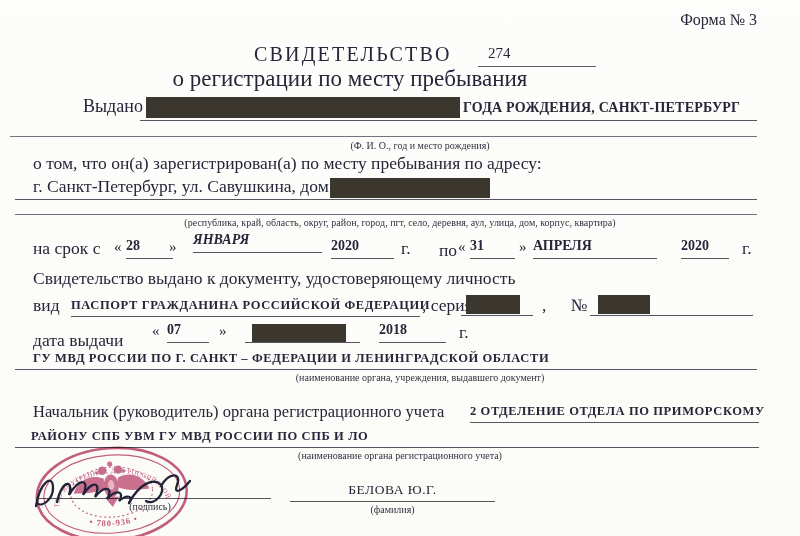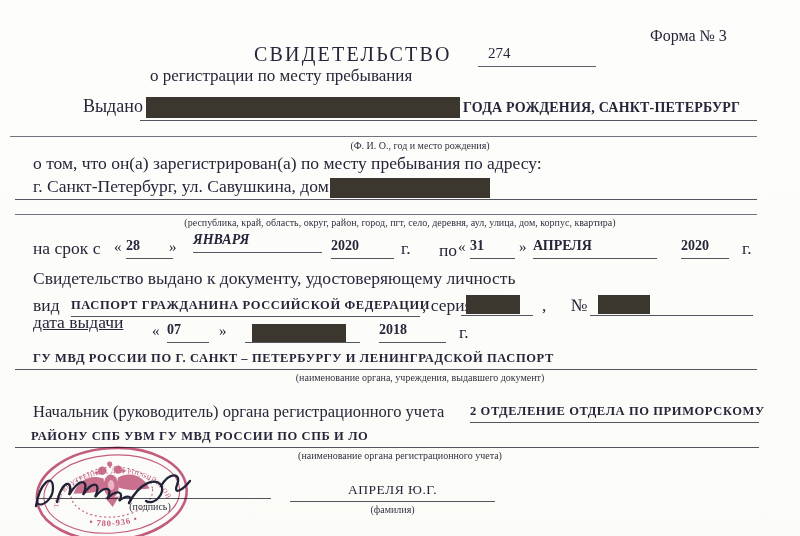--- a/index.html
+++ b/index.html
@@ -7,41 +7,41 @@
   .sheet{
     position:relative;width:800px;height:536px;overflow:hidden;
     background:linear-gradient(180deg,#fdfdfb 0%,#fbfbf8 100%);
     font-family:"Liberation Serif","DejaVu Serif",serif;
     color:#26263a;
   }
   .abs{position:absolute;white-space:nowrap;}
   .form-label{font-size:16px;}
   .title{font-size:20px;letter-spacing:2.2px;}
   .num-field{border-bottom:1.3px solid #5f5f6b;height:21px;font-size:15px;padding-left:10px;}
-  .subtitle{font-size:17px;}
+  .subtitle{font-size:23px;text-align:center;}
   .body-text{font-size:17.5px;}
   .label-lg{font-size:18px;}
   .caps-bold{font-weight:700;font-size:14px;letter-spacing:.2px;}
   .caps-cond{font-weight:700;font-size:12.5px;letter-spacing:.6px;}
   .caption{font-size:10px;color:#31313f;text-align:center;white-space:nowrap;}
   .rule{height:0;border-top:1.3px solid #73737e;}
   .rule-dark{height:0;border-top:1.4px solid #55555f;}
   .bar{background:#3b372e;}
   .cell{border-bottom:1.3px solid #55555f;height:20px;font-weight:700;font-size:14px;}
   .cell-sm{border-bottom:1.3px solid #55555f;text-align:center;height:20px;}
   .q{font-size:15px;}
   .sig-svg,.stamp-svg{pointer-events:none;}
   .stamp-svg{mix-blend-mode:multiply;opacity:.93;transform:rotate(-4deg);}
 </style>
 </head>
 <body>
 
 <div class="sheet">
 
-  <div class="abs form-label" style="top:27px;left:650px;width:107px;text-align:left;">Форма № 3</div>
+  <div class="abs form-label" style="top:11px;left:650px;width:107px;text-align:right;">Форма № 3</div>
 
   <div class="abs title" style="top:43px;left:254px;">СВИДЕТЕЛЬСТВО</div>
   <div class="abs num-field" style="top:45px;left:478px;width:108px;"><span>274</span></div>
   <div class="abs subtitle" style="top:66px;left:150px;width:400px;">о регистрации по месту пребывания</div>
 
   <div class="abs label-lg" style="top:96px;left:83px;">Выдано</div>
   <div class="abs bar" style="top:97px;left:146px;width:314px;height:21px;"></div>
   <div class="abs caps-bold" style="top:100px;left:463px;">ГОДА РОЖДЕНИЯ, САНКТ-ПЕТЕРБУРГ</div>
   <div class="abs rule-dark" style="top:120px;left:140px;width:617px;"></div>
   <div class="abs rule" style="top:136px;left:10px;width:747px;"></div>
@@ -74,43 +74,43 @@
   <div class="abs body-text" style="top:295px;left:33px;">вид</div>
   <div class="abs cell-sm caps-cond" style="top:296px;left:71px;width:349px;line-height:19px;">ПАСПОРТ ГРАЖДАНИНА РОССИЙСКОЙ ФЕДЕРАЦИИ</div>
   <div class="abs body-text" style="top:295px;left:422px;">, серия</div>
   <div class="abs rule-dark" style="top:315px;left:461px;width:72px;"></div>
   <div class="abs bar" style="top:295px;left:466px;width:54px;height:19px;"></div>
   <div class="abs body-text" style="top:295px;left:542px;">,</div>
   <div class="abs body-text" style="top:295px;left:571px;">№</div>
   <div class="abs rule-dark" style="top:315px;left:590px;width:163px;"></div>
   <div class="abs bar" style="top:295px;left:598px;width:52px;height:19px;"></div>
 
-  <div class="abs body-text" style="top:312px;left:33px;text-decoration:underline;">дата выдачи</div>
+  <div class="abs body-text" style="top:330px;left:33px;">дата выдачи</div>
   <div class="abs q" style="top:323px;left:152px;">«</div>
   <div class="abs cell" style="top:322px;left:167px;width:42px;">07</div>
   <div class="abs q" style="top:323px;left:219px;">»</div>
   <div class="abs rule-dark" style="top:342px;left:245px;width:115px;"></div>
   <div class="abs bar" style="top:324px;left:252px;width:94px;height:18px;"></div>
   <div class="abs cell" style="top:322px;left:379px;width:67px;">2018</div>
   <div class="abs body-text" style="top:322px;left:459px;">г.</div>
 
-  <div class="abs caps-cond" style="top:351px;left:33px;">ГУ МВД РОССИИ ПО Г. САНКТ – ПЕТЕРБУРГУ И ЛЕНИНГРАДСКОЙ ПАСПОРТ</div>
+  <div class="abs caps-cond" style="top:351px;left:33px;">ГУ МВД РОССИИ ПО Г. САНКТ – ФЕДЕРАЦИИ И ЛЕНИНГРАДСКОЙ ОБЛАСТИ</div>
   <div class="abs rule-dark" style="top:369px;left:15px;width:742px;"></div>
   <div class="abs caption" style="top:372px;left:240px;width:360px;">(наименование органа, учреждения, выдавшего документ)</div>
 
   <div class="abs body-text" style="top:402px;left:33px;font-size:16.5px;">Начальник (руководитель) органа регистрационного учета</div>
   <div class="abs cell-sm caps-cond" style="top:402px;left:470px;width:289px;line-height:19px;text-align:right;">2 ОТДЕЛЕНИЕ ОТДЕЛА  ПО ПРИМОРСКОМУ</div>
   <div class="abs caps-cond" style="top:429px;left:31px;">РАЙОНУ СПБ УВМ  ГУ  МВД РОССИИ  ПО СПБ  И  ЛО</div>
   <div class="abs rule-dark" style="top:447px;left:15px;width:744px;"></div>
   <div class="abs caption" style="top:450px;left:250px;width:300px;">(наименование органа регистрационного учета)</div>
 
   <div class="abs rule-dark" style="top:498px;left:38px;width:233px;"></div>
   <div class="abs caption" style="top:501px;left:100px;width:100px;">(подпись)</div>
 
-  <div class="abs" style="top:482px;left:290px;width:205px;text-align:center;font-size:13.5px;letter-spacing:.5px;">АПРЕЛЯ  Ю.Г.</div>
+  <div class="abs" style="top:482px;left:290px;width:205px;text-align:center;font-size:13.5px;letter-spacing:.5px;">БЕЛОВА  Ю.Г.</div>
   <div class="abs rule-dark" style="top:501px;left:290px;width:205px;"></div>
   <div class="abs caption" style="top:504px;left:290px;width:205px;">(фамилия)</div>
 
   <svg class="abs stamp-svg" style="top:441px;left:28px;" width="170" height="112" viewBox="0 0 170 112">
     <g fill="none" stroke="#c2527a">
       <ellipse cx="84" cy="53" rx="75" ry="46" stroke-width="2.6"></ellipse>
       <ellipse cx="84" cy="53" rx="68" ry="39" stroke-width="1.1"></ellipse>
       <ellipse cx="84" cy="51" rx="41" ry="25" stroke-width="1.1" stroke-dasharray="2 2.6"></ellipse>
     </g>
     <defs>

